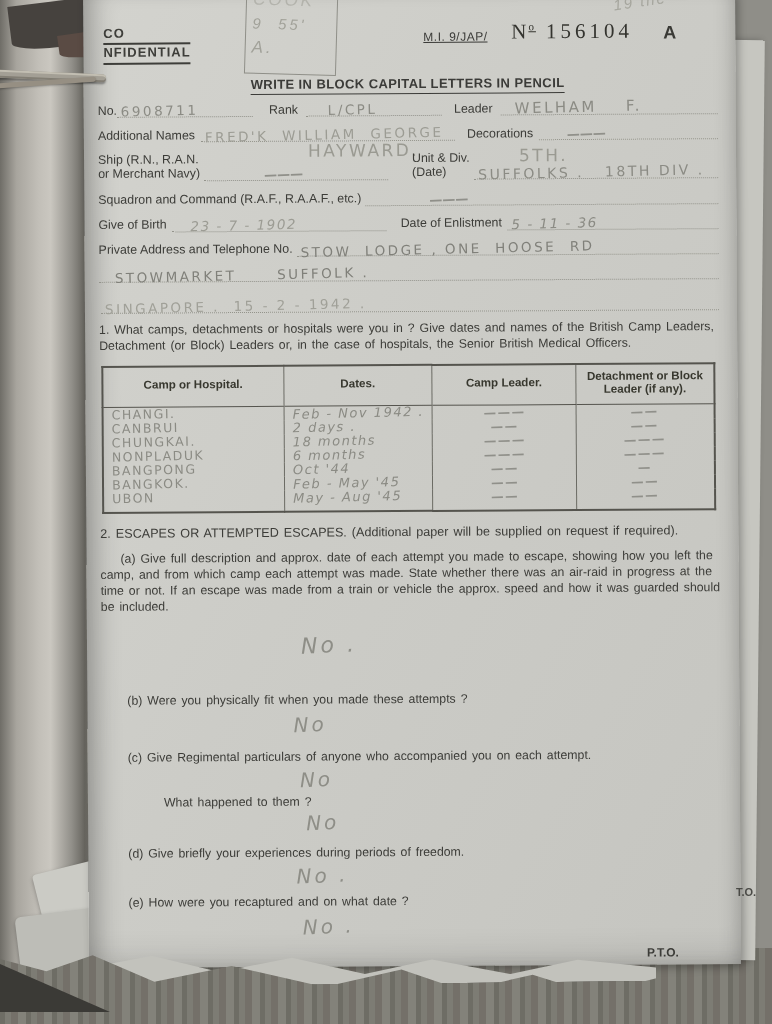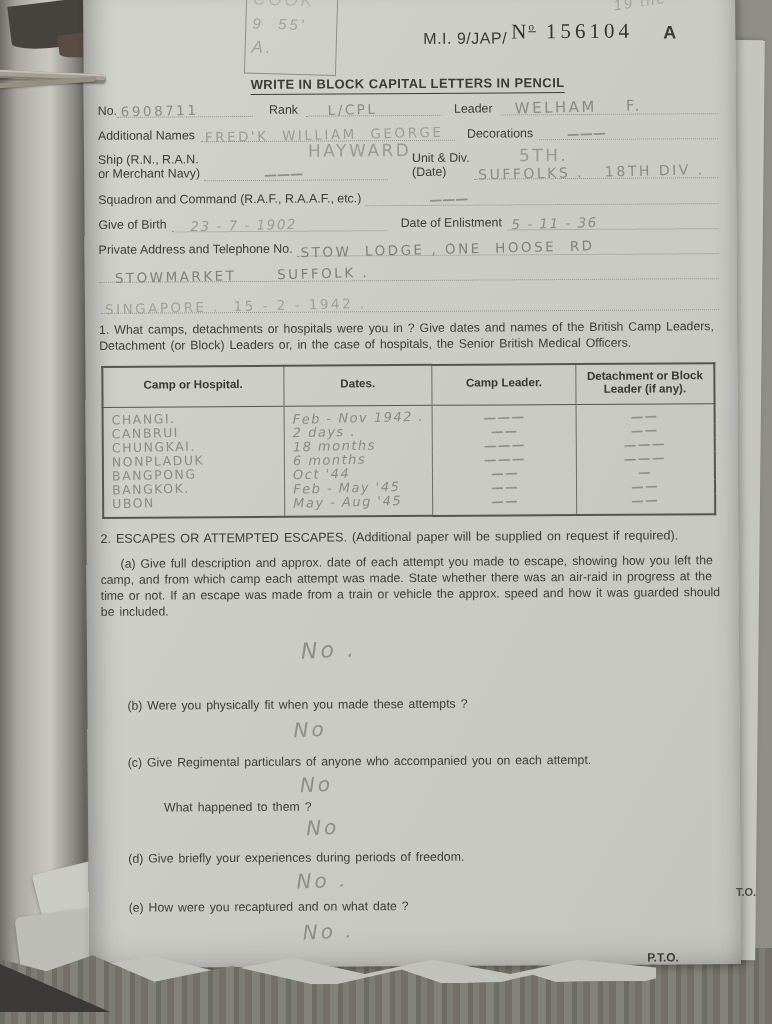--- a/index.html
+++ b/index.html
@@ -44,21 +44,21 @@
     padding:0 18px 0 14px;box-sizing:border-box;color:#3b3b38;}
 
   .hdr{position:relative;height:104px;}
   .conf{position:absolute;left:6px;top:30px;font-size:13px;font-weight:bold;letter-spacing:1px;color:#3e3e3a;line-height:1.25;}
   .conf span{display:block;border-bottom:2px solid #3e3e3a;padding-bottom:1px;}
   .stampbox{position:absolute;left:148px;top:-12px;width:92px;height:92px;border:1.5px solid #8f8f88;
     transform:rotate(2deg);padding:4px 6px;box-sizing:border-box;}
   .stamp-l{font-style:italic;color:#a2a29a;letter-spacing:3px;font-size:15px;line-height:1.5;white-space:pre;}
   .stamp-l.big{font-size:17px;}
   .stamp-l.cut{opacity:.6;}
-  .mi{position:absolute;left:326px;top:36px;font-size:16px;letter-spacing:.5px;color:#3b3b38;}
+  .mi{position:absolute;left:326px;top:36px;font-size:12px;letter-spacing:.5px;color:#3b3b38;text-decoration:underline;}
   .serial{position:absolute;left:414px;top:26px;font-family:"Liberation Serif",serif;font-size:21px;
     letter-spacing:2px;color:#34342f;}
   .serial sup{font-size:11px;text-decoration:underline;}
   .serial .num{margin-left:10px;letter-spacing:4px;}
   .series{position:absolute;left:566px;top:30px;font-size:18px;font-weight:bold;letter-spacing:1px;color:#3a3a36;}
   .scribble{position:absolute;left:516px;top:0px;font-style:italic;color:#a6a69e;font-size:15px;
     transform:rotate(-8deg);letter-spacing:2px;}
   .title{position:absolute;left:0;right:0;top:82px;text-align:center;font-size:13px;font-weight:bold;
     letter-spacing:.4px;}
   .title span{border-bottom:1.6px solid #3b3b38;padding-bottom:2px;}
@@ -79,21 +79,21 @@
   .q1{margin-top:9px;}
   .q2h{margin-top:12px;font-size:12.6px;}
   .q2a{margin-top:9px;text-indent:20px;}
 
   table.camps{width:calc(100% - 6px);margin:11px auto 0 2px;border-collapse:collapse;border:2px solid #55544e;}
   .camps th{font-size:11.6px;font-weight:bold;color:#38382f;padding:4px 4px 8px;line-height:1.2;
     border-bottom:1.4px solid #55544e;}
   .camps th + th{border-left:1.2px solid #6b6b64;}
   .camps td{font-size:12.5px;padding:0 8px;line-height:14px;height:14px;border:0;}
   .camps td + td{border-left:1.2px solid #6b6b64;}
-  .camps tr.first td{padding-top:5px;}
+  .camps tr.first td{}
   .camps tr.last td{padding-bottom:6px;}
   .camps .c-camp{width:30%;}
   .camps .c-dates{width:23%;}
   .camps .c-lead{width:24%;text-align:center;}
   .camps .c-det{width:23%;text-align:center;}
   .camps .hw{font-size:12.5px;letter-spacing:1.5px;margin-bottom:0;}
   .camps .hwc{font-size:13px;}
 
   .ans{font-family:"DejaVu Sans",sans-serif;font-style:italic;color:#8e8e87;letter-spacing:3px;
     font-size:20px;line-height:1;transform:rotate(-2deg);display:inline-block;}
@@ -112,20 +112,24 @@
     <div class="spine-dark"></div>
     <div class="spine-red"></div>
   </div>
   <div class="tear1 tear"></div>
   <div class="tear2 tear"></div>
   <div class="underpage"></div>
 
   <div class="page">
 
     <div class="hdr">
+      <div class="conf">
+        <span>CO</span>
+        <span>NFIDENTIAL</span>
+      </div>
       <div class="stampbox">
         <div class="stamp-l big cut">COOK</div>
         <div class="stamp-l">9  55'</div>
         <div class="stamp-l big">A.</div>
       </div>
       <div class="mi">M.I. 9/JAP/</div>
       <div class="serial"><span>N</span><sup>o</sup><span class="num">156104</span></div>
       <div class="series">A</div>
       <div class="scribble">19 the</div>
       <div class="title"><span>WRITE IN BLOCK CAPITAL LETTERS IN PENCIL</span></div>

